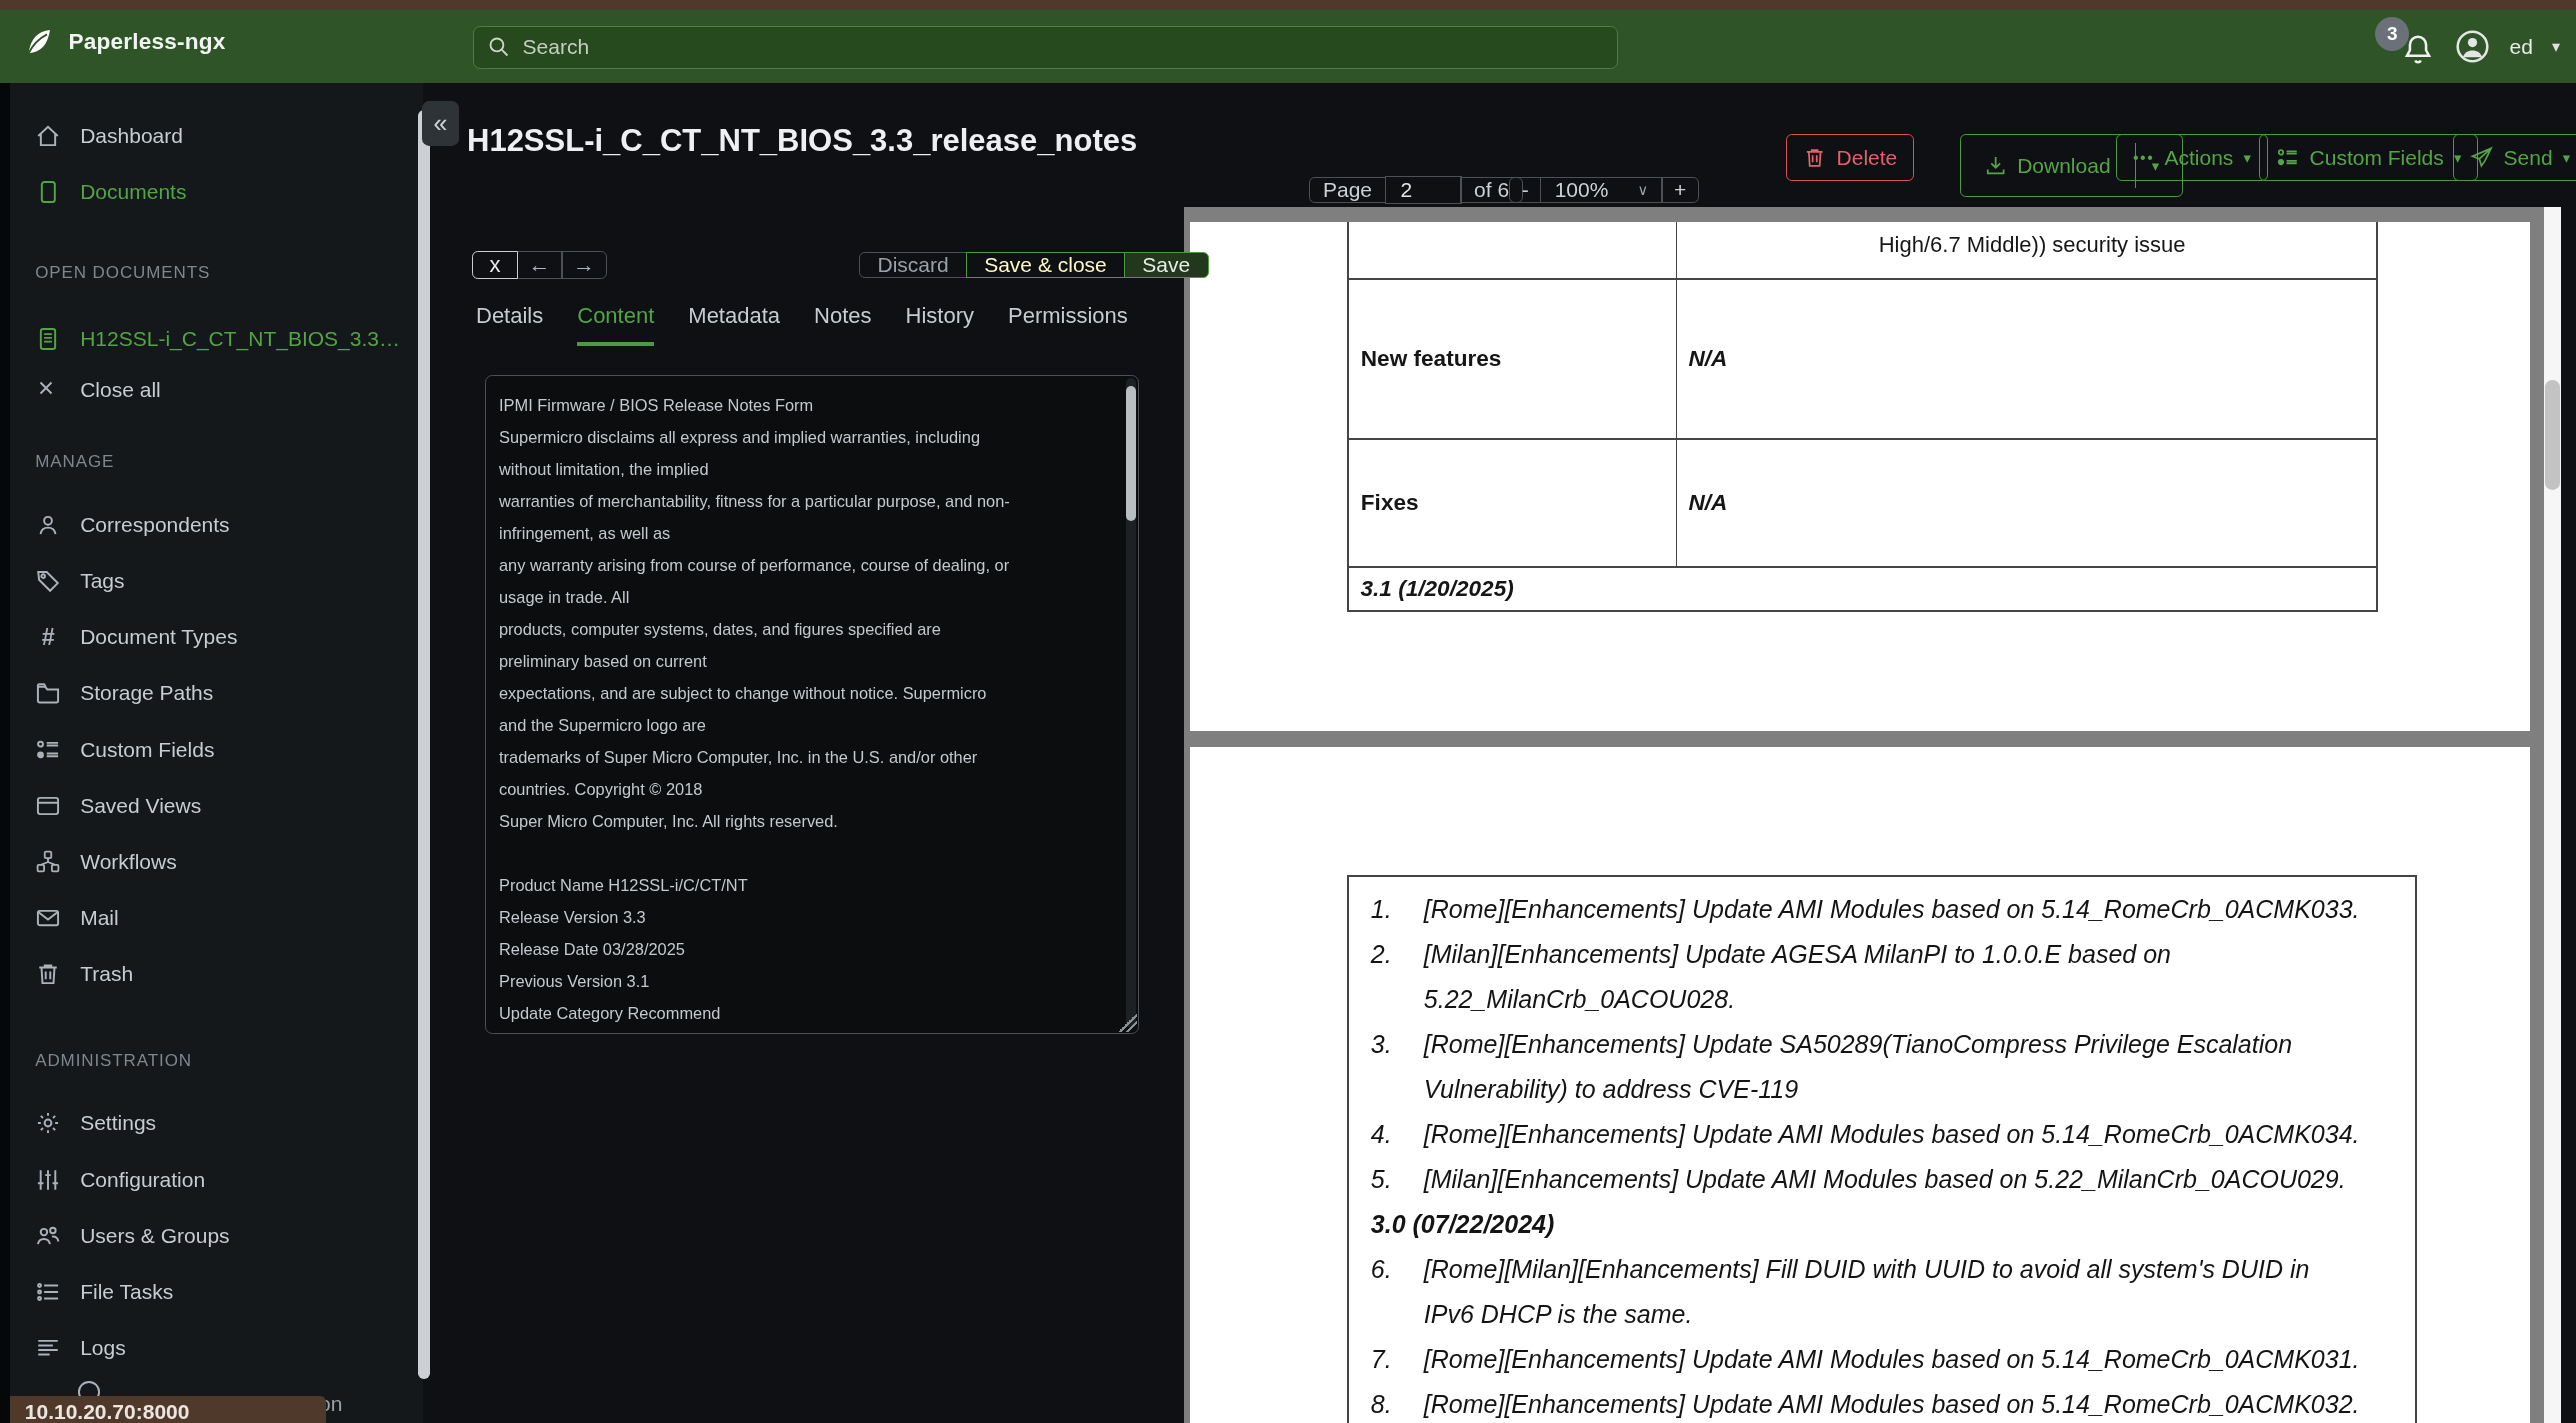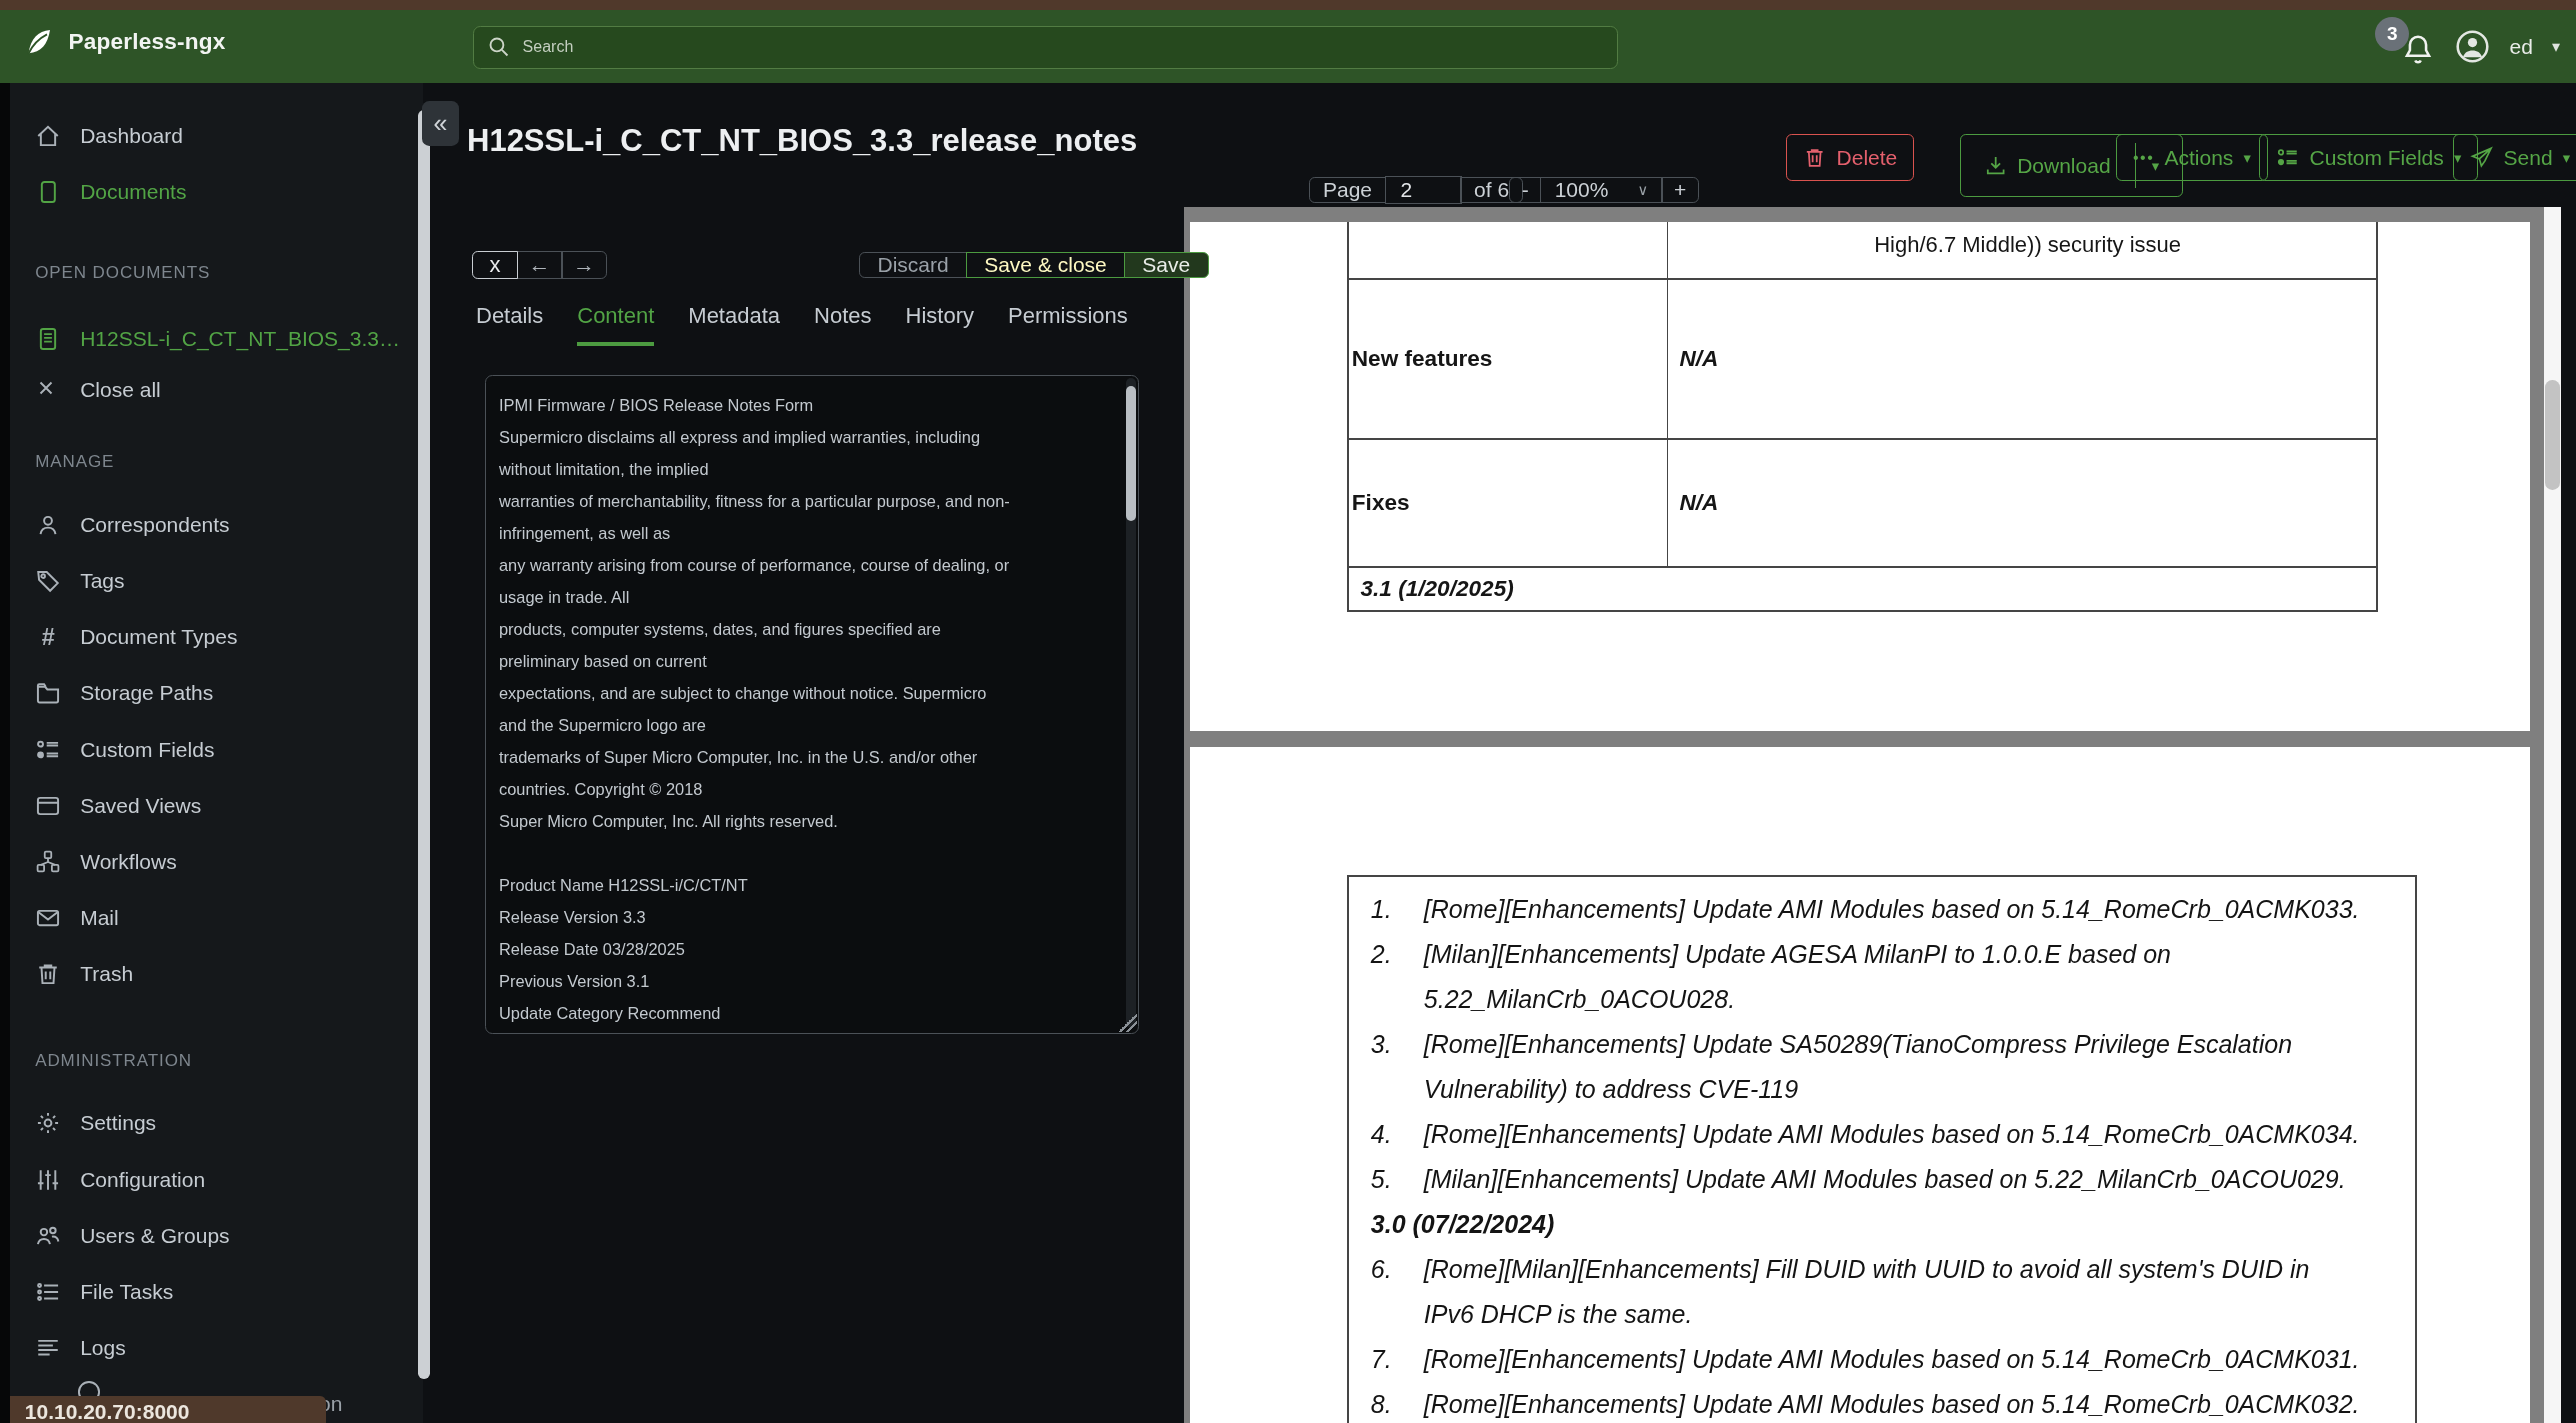--- a/index.html
+++ b/index.html
@@ -10,21 +10,21 @@
   .top-strip{position:absolute;left:0;top:0;width:2576px;height:9.5px;background:#50392b;}
   .left-border{position:absolute;left:0;top:9.5px;width:10.2px;height:1414px;background:#060708;}
   
   .navbar{position:absolute;left:0;top:9.5px;width:2576px;height:73px;background:#2e5427;}
   .brand{position:absolute;left:23.4px;top:16px;display:flex;align-items:center;gap:13px;color:#f2f4f2;}
   .brand .logo{width:32px;height:32px;color:#ffffff;}
   .brand .name{font-size:22.6px;font-weight:600;letter-spacing:0.2px;}
   .searchbox{position:absolute;left:473px;top:16px;width:1117px;height:41px;background:#26491e;
     border:1.5px solid #527c43;border-radius:7.3px;display:flex;align-items:center;padding:0 13px;gap:10.2px;}
   .searchbox .icn{width:23.4px;height:23.4px;color:#ccd5c8;}
-  .searchbox input{background:transparent;border:none;outline:none;color:#ccd5c8;font-size:16px;
+  .searchbox input{background:transparent;border:none;outline:none;color:#ccd5c8;font-size:21px;
     font-family:"Liberation Sans",sans-serif;width:100%;}
   .searchbox input::placeholder{color:#c4cfc0;opacity:1;}
   .nav-right{position:absolute;right:16px;top:17.5px;display:flex;align-items:center;gap:19px;color:#e9ece8;}
   .bell-wrap{position:relative;width:39px;height:39px;}
   .bell-wrap .icn{position:absolute;right:0;bottom:0;width:34px;height:34px;color:#f0f2ef;}
   .badge{position:absolute;left:-20.4px;top:-10.2px;width:34px;height:34px;border-radius:50%;background:#6a7178;
     color:#fff;font-size:19px;font-weight:bold;display:flex;align-items:center;justify-content:center;}
   .avatar{width:37px;height:37px;color:#e3e7e2;}
   .user-name{font-size:21px;}
   .caret{font-size:16px;color:#dfe3de;}
@@ -93,21 +93,21 @@
   
   .pdf-pane{position:absolute;left:1184px;top:207px;width:1377px;height:1217px;background:#7f7f7f;}
   .pdf-page{position:absolute;left:5.8px;width:1340px;background:#ffffff;color:#161616;}
   .page1{top:14.6px;height:509px;}
   .page2{top:540px;height:678px;}
   .pdf-track{position:absolute;right:0;top:0;width:17.5px;height:1217px;background:#f6f6f6;}
   .pdf-thumb{position:absolute;right:1.5px;top:173px;width:14.6px;height:110px;background:#c3c3c3;border-radius:7.3px;}
   
   .rn-table{position:absolute;left:157px;top:0;width:1027px;border-left:2.2px solid #454545;border-right:2.2px solid #454545;}
   .rn-row{display:flex;border-bottom:2.2px solid #454545;}
-  .rn-cell-l{width:315px;border-right:1.5px solid #454545;display:flex;align-items:center;padding-left:3px;
+  .rn-cell-l{width:315px;border-right:1.5px solid #454545;display:flex;align-items:center;padding-left:12px;
     font-weight:bold;font-size:22.6px;}
   .rn-cell-r{flex:1;display:flex;align-items:center;padding-left:11.7px;font-size:22.6px;}
   .rn-row.partial{height:56px;}
   .rn-row.partial .rn-cell-r{justify-content:center;align-items:flex-start;padding-top:10.2px;font-size:22px;}
   .rn-row.r2{height:158px;}
   .rn-row.r3{height:126px;}
   .rn-row.footer{height:42px;align-items:center;padding-left:11.7px;font-weight:bold;font-style:italic;font-size:22.6px;}
   .na{font-style:italic;font-weight:bold;}
   
   .list-box{position:absolute;left:157px;top:128px;width:1070px;height:550px;border:2.2px solid #454545;

